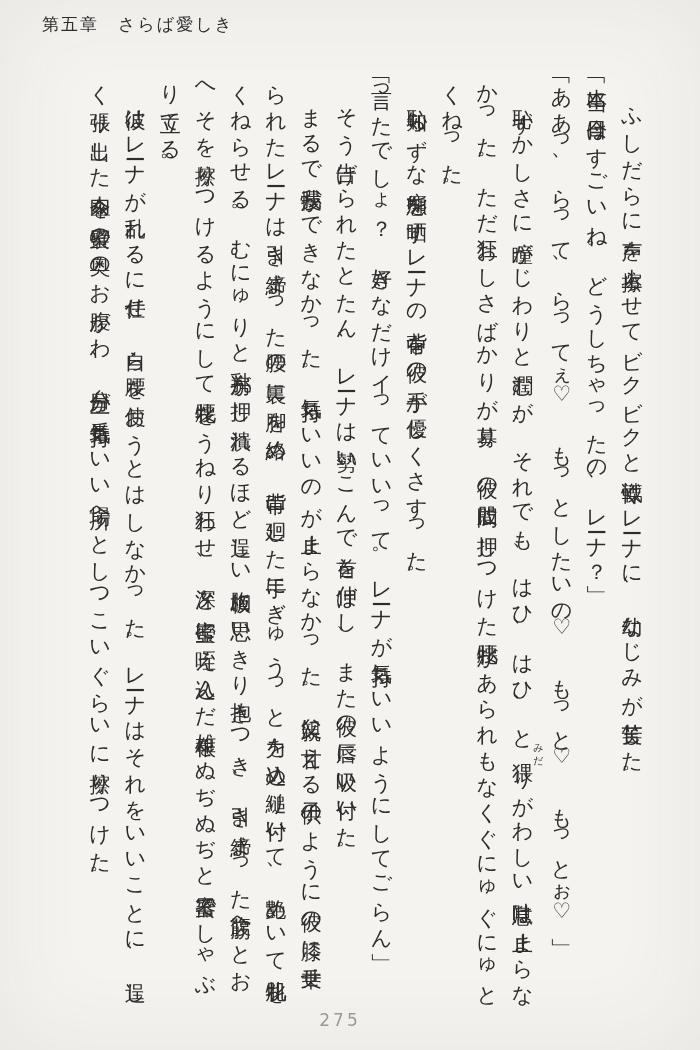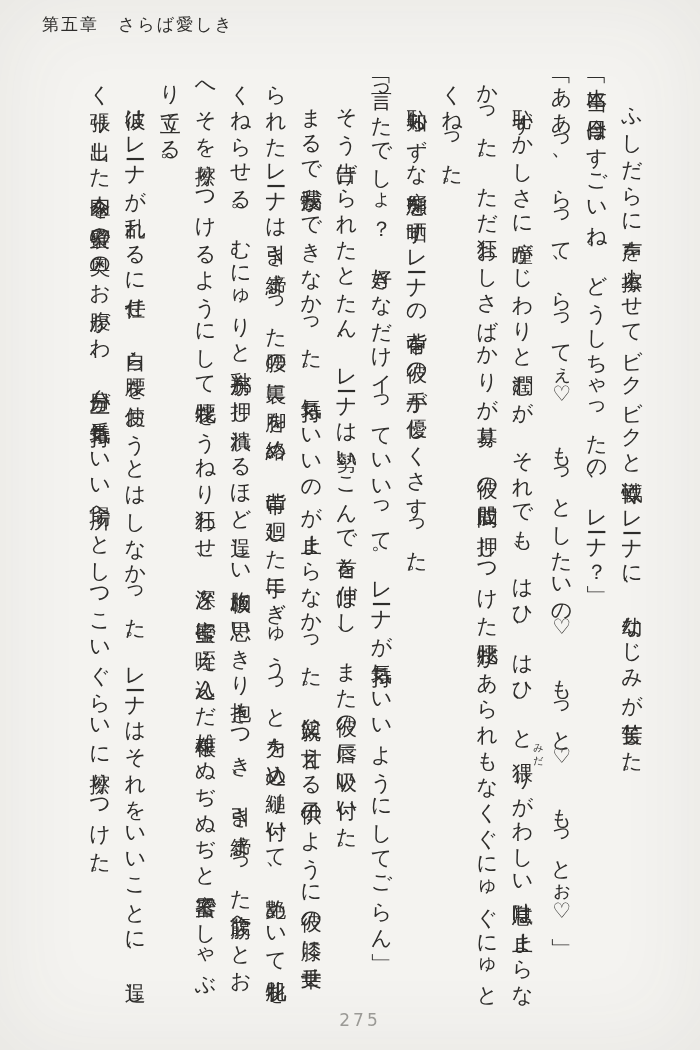--- a/index.html
+++ b/index.html
@@ -52,21 +52,20 @@
   .page-number {
     position: absolute;
     bottom: 20px;
     left: 0;
     width: 680px;
     text-align: center;
     font-family: "DejaVu Sans", "Liberation Sans", sans-serif;
     font-size: 17px;
     letter-spacing: 3px;
     color: #9b9a96;
-    padding-left: 20px;
   }
 </style>
 </head>
 <body>
 
 <div class="page">
   <div class="chapter-header">第五章　さらば愛しき</div>
 
   <div class="body-text">
       <p class="para indent">ふしだらに声を上擦らせてビクビクと戦慄くレーナに、幼なじみが苦笑した。</p>

